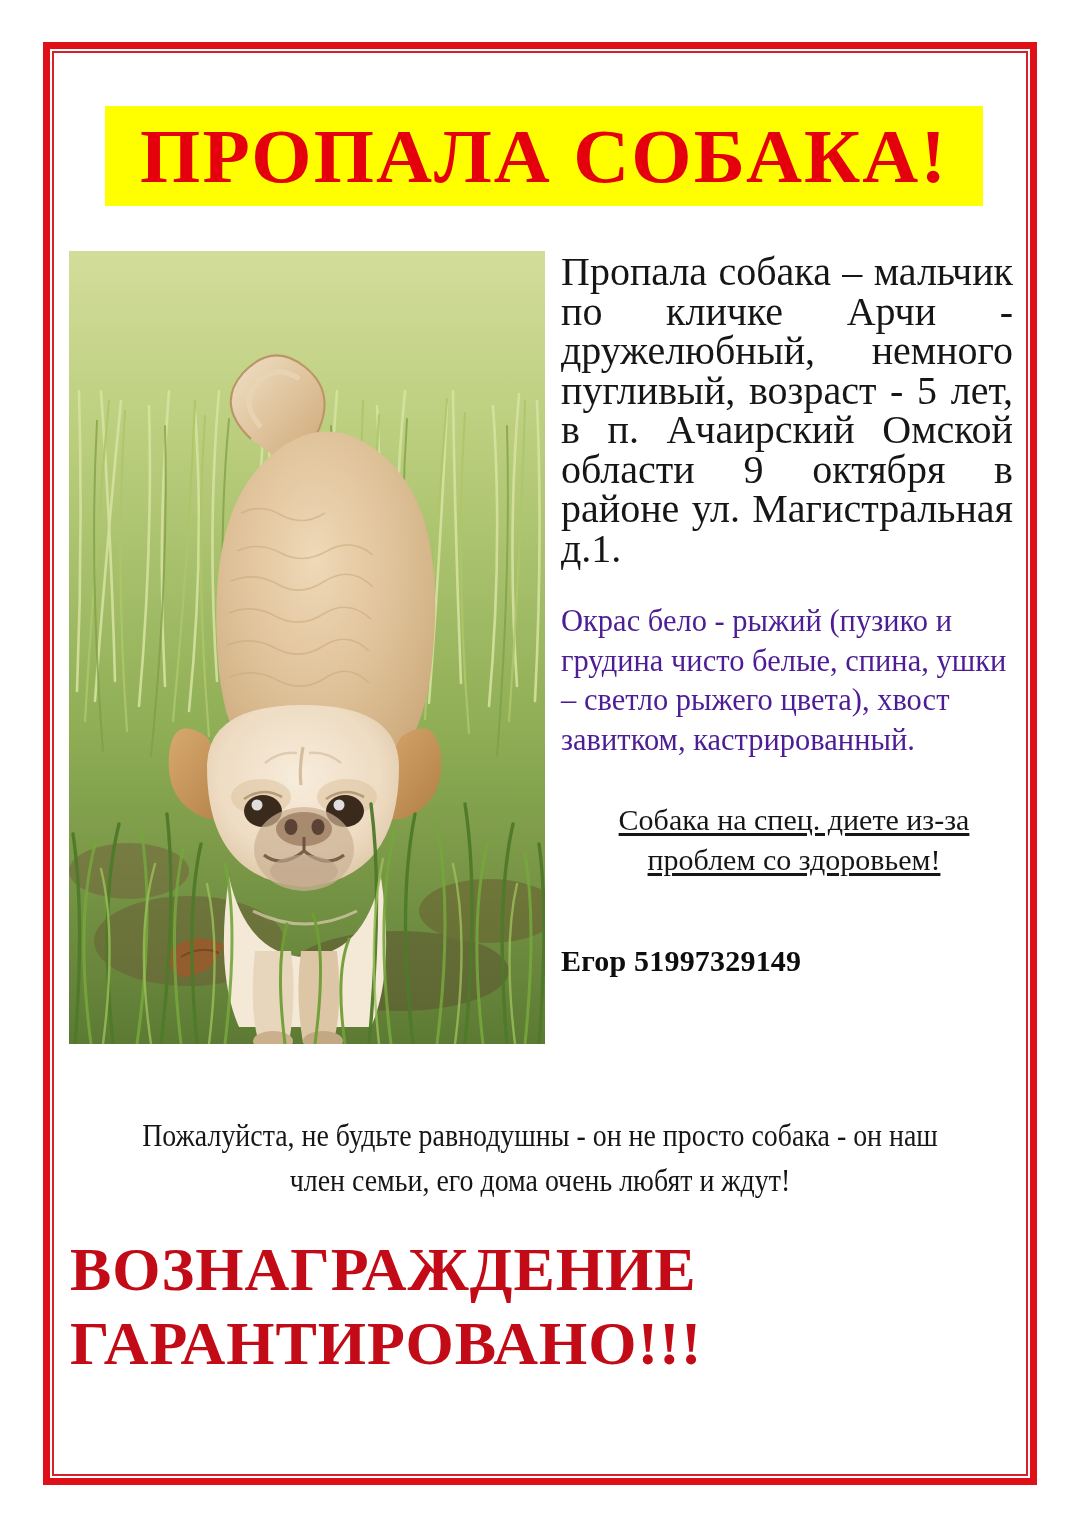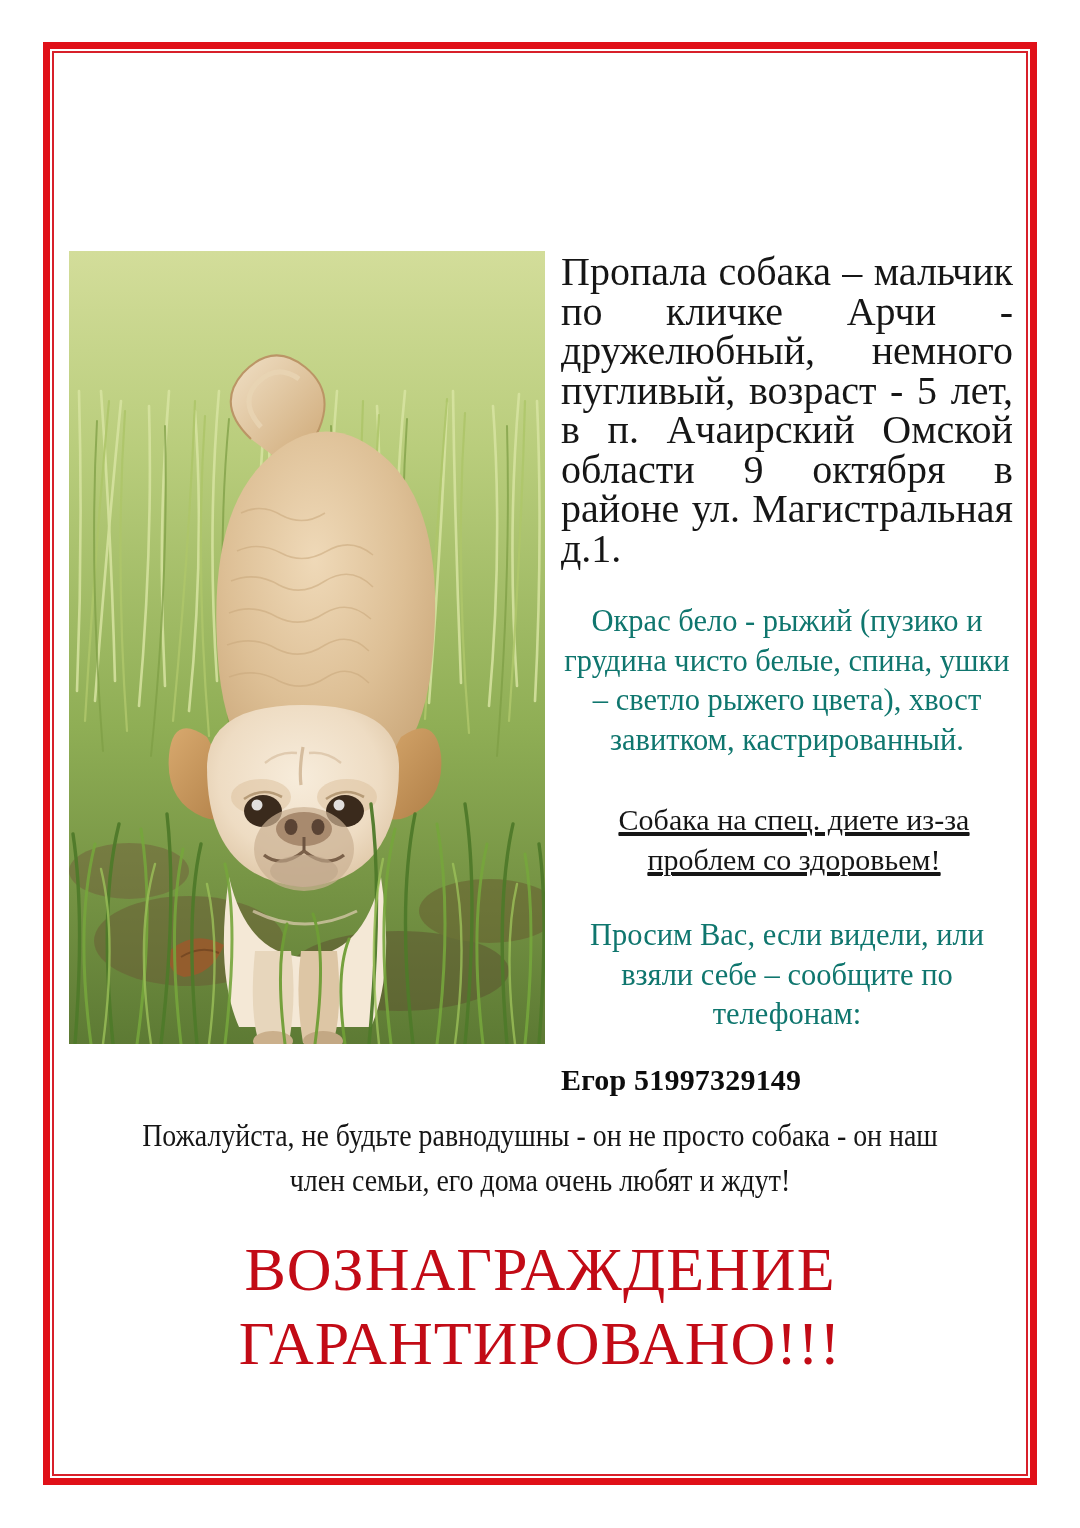--- a/index.html
+++ b/index.html
@@ -89,39 +89,38 @@
   .p-justify {
     text-align: justify;
     text-align-last: left;
     font-size: 40px;
     line-height: 39.5px;
     color: #161616;
     margin: 0;
     word-spacing: 0px;
   }
   .p-left {
-    text-align: center;
+    text-align: left;
     font-size: 30.5px;
     line-height: 39.5px;
-    color: #0f766e;
+    color: #4c1d95;
     margin: 0;
   }
   .gap-1 { height: 34px; }
   .gap-2 { height: 40px; }
   .gap-3 { height: 36px; }
   .gap-4 { height: 26px; }
 
   .diet-block {
     text-align: center;
     font-size: 30px;
     line-height: 40px;
     color: #161616;
     padding-left: 22px;
     padding-right: 8px;
-    text-decoration: underline;
   }
   .diet-block span {
     text-decoration: underline;
     text-underline-offset: 3px;
   }
 
   .phones {
     font-weight: bold;
     font-size: 30px;
     line-height: 38px;
@@ -144,37 +143,40 @@
     white-space: nowrap;
   }
   .plea-line { display: block; }
 
   
   .reward {
     position: absolute;
     left: 70px;
     top: 1232px;
     width: 940px;
-    text-align: center;
+    text-align: left;
     color: #c20b16;
-    font-weight: normal;
+    font-weight: bold;
     font-size: 62px;
     line-height: 74px;
     letter-spacing: 1px;
   }
   .reward-line { display: block; white-space: nowrap; }
 </style>
 </head>
 <body>
 
 <div class="poster">
 
   <div class="frame-outer"></div>
   <div class="frame-inner"></div>
 
+  <div class="banner">
+    <div class="banner-title">ПРОПАЛА СОБАКА!</div>
+  </div>
 
   <div class="photo">
     <svg viewBox="0 0 476 793" preserveAspectRatio="xMidYMid slice">
       <defs>
         <linearGradient id="grassBg" x1="0" y1="0" x2="0" y2="1">
           <stop offset="0%" stop-color="#d3dd9a"></stop>
           <stop offset="25%" stop-color="#b9cd7c"></stop>
           <stop offset="60%" stop-color="#8fae55"></stop>
           <stop offset="100%" stop-color="#5d7a34"></stop>
         </linearGradient>
@@ -358,21 +360,20 @@
     <p class="p-left">Окрас бело - рыжий (пузико и грудина чисто белые, спина, ушки – светло рыжего цвета), хвост завитком, кастрированный.</p>
 
     <div class="gap-2"></div>
 
     <div class="diet-block">
       <span>Собака на спец. диете из-за проблем со здоровьем!</span>
     </div>
 
     <div class="gap-3"></div>
 
-    <p class="p-left">Просим Вас, если видели, или взяли себе – сообщите по телефонам:</p>
 
     <div class="gap-4"></div>
 
     <div class="phones">Егор 51997329149</div>
   </div>
 
   <div class="plea">
     <span class="plea-line">Пожалуйста, не будьте равнодушны - он не просто собака - он наш</span>
     <span class="plea-line">член семьи, его дома очень любят и ждут!</span>
   </div>

